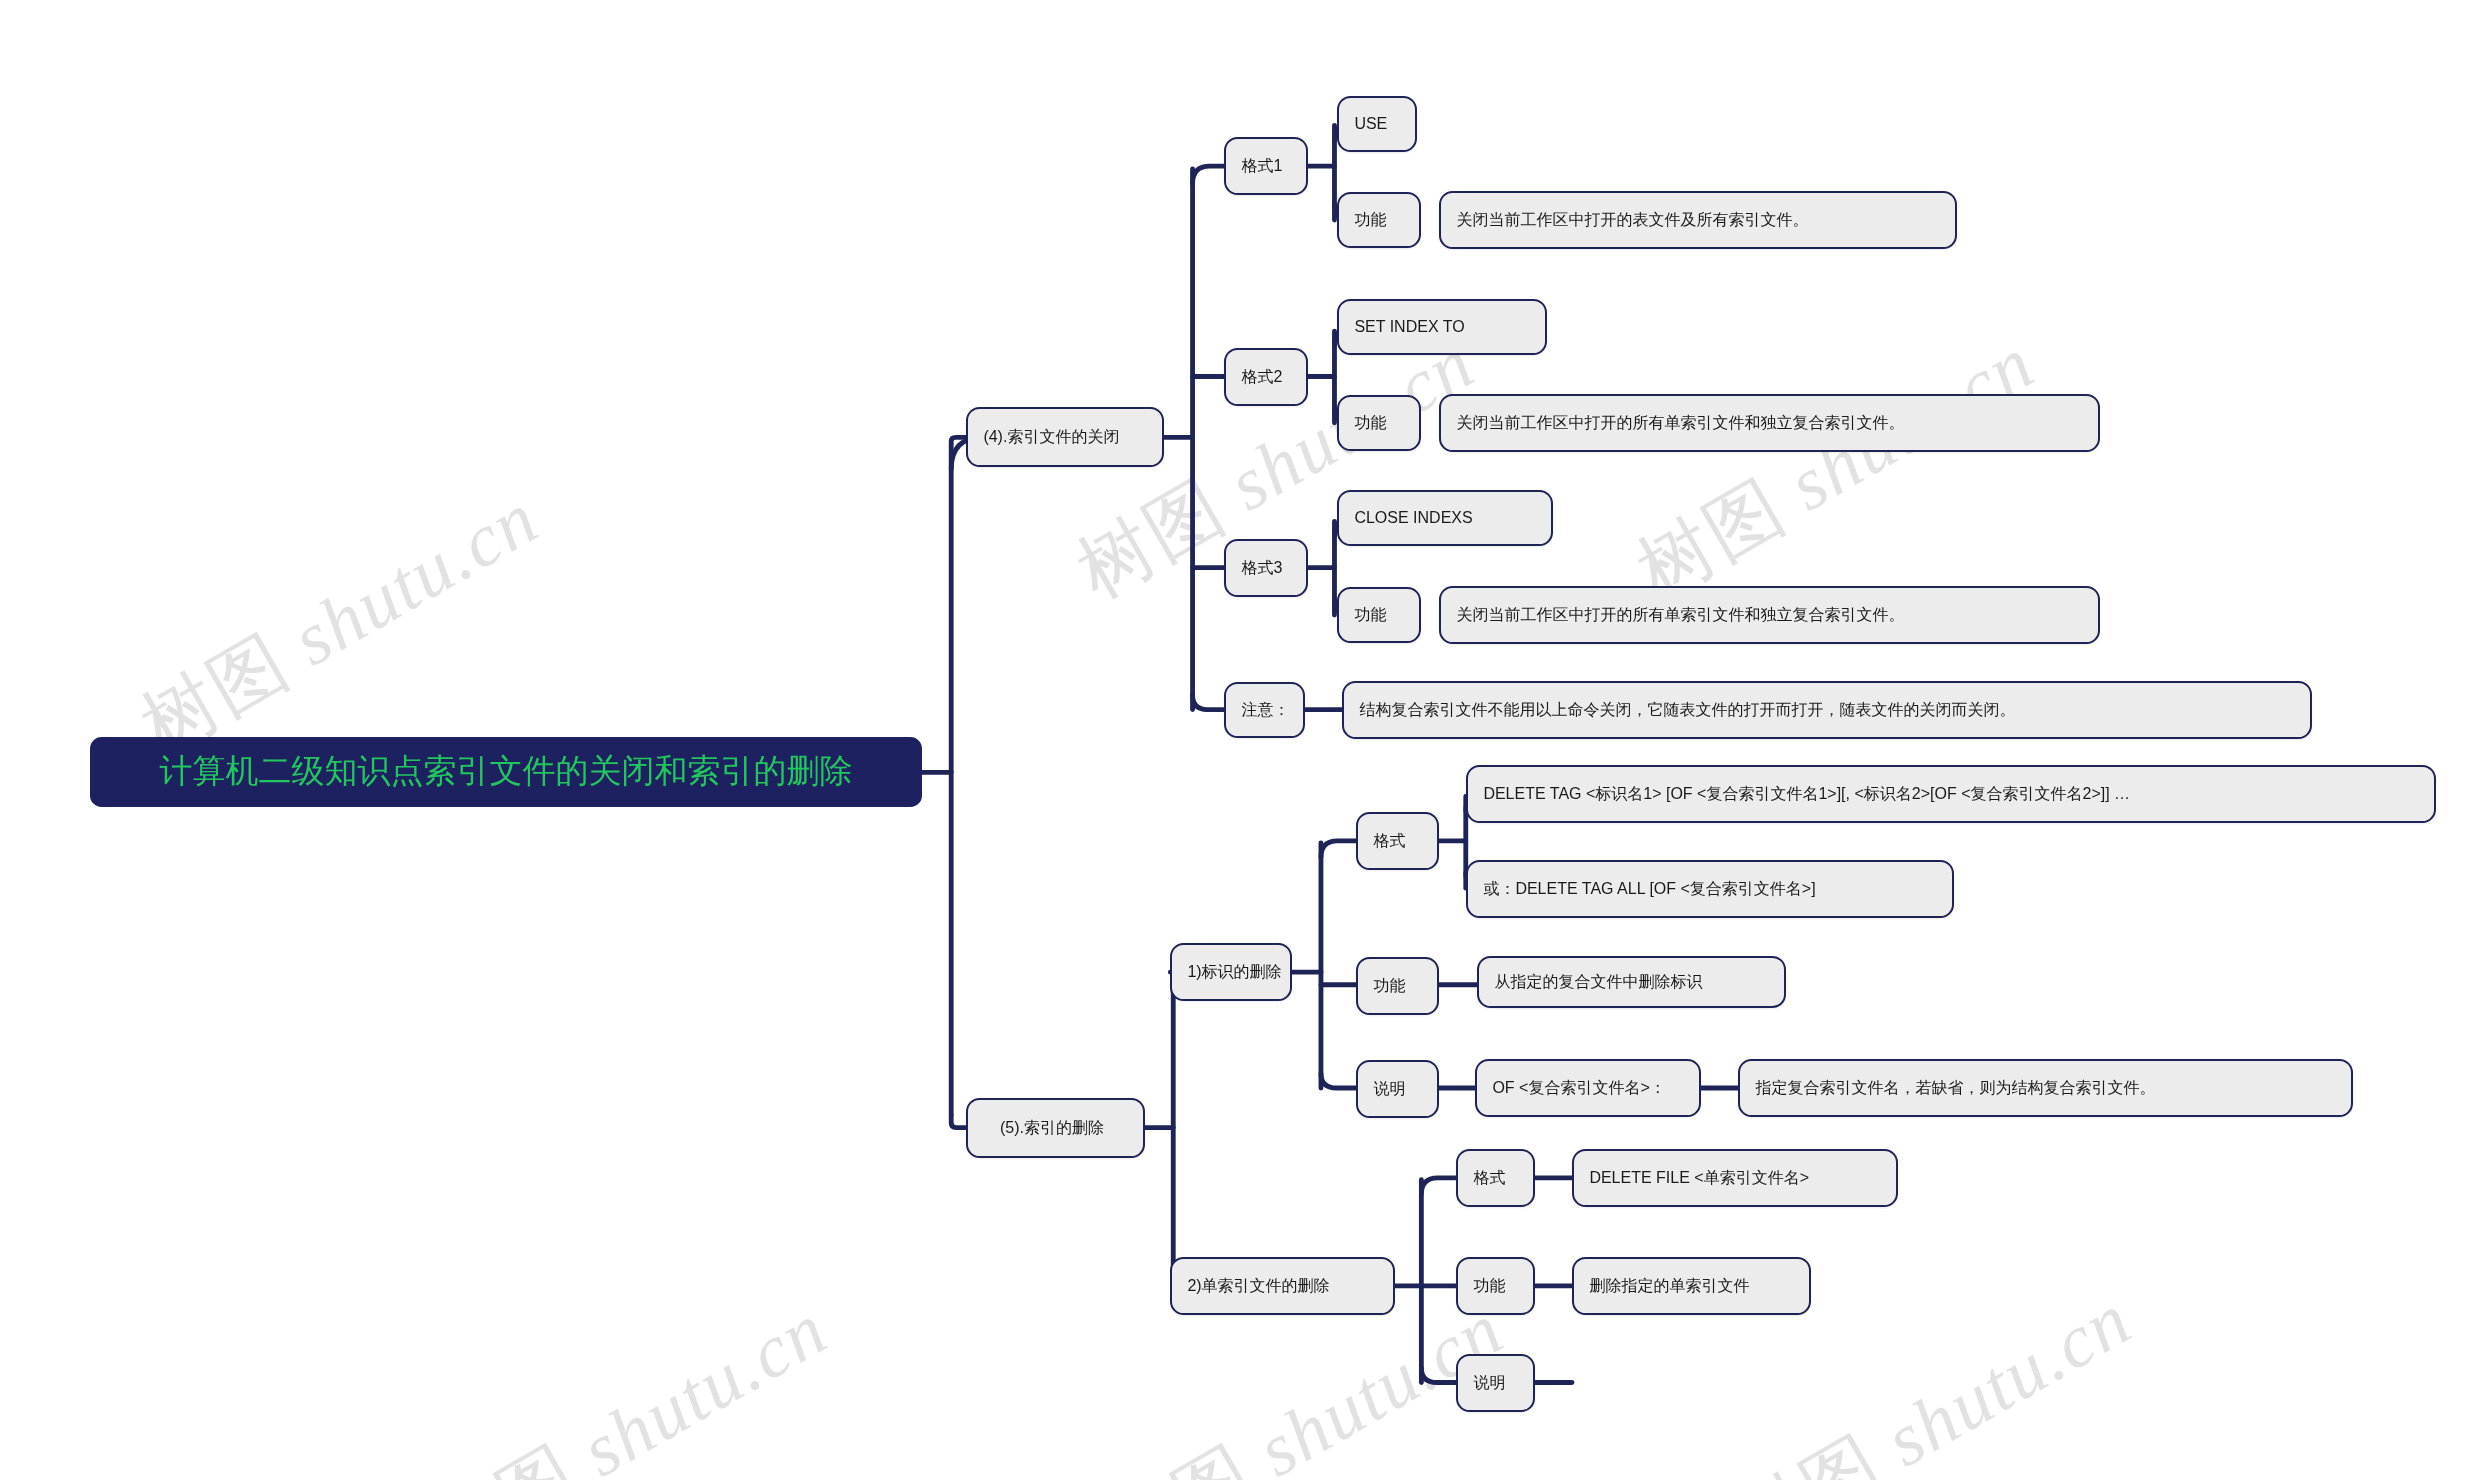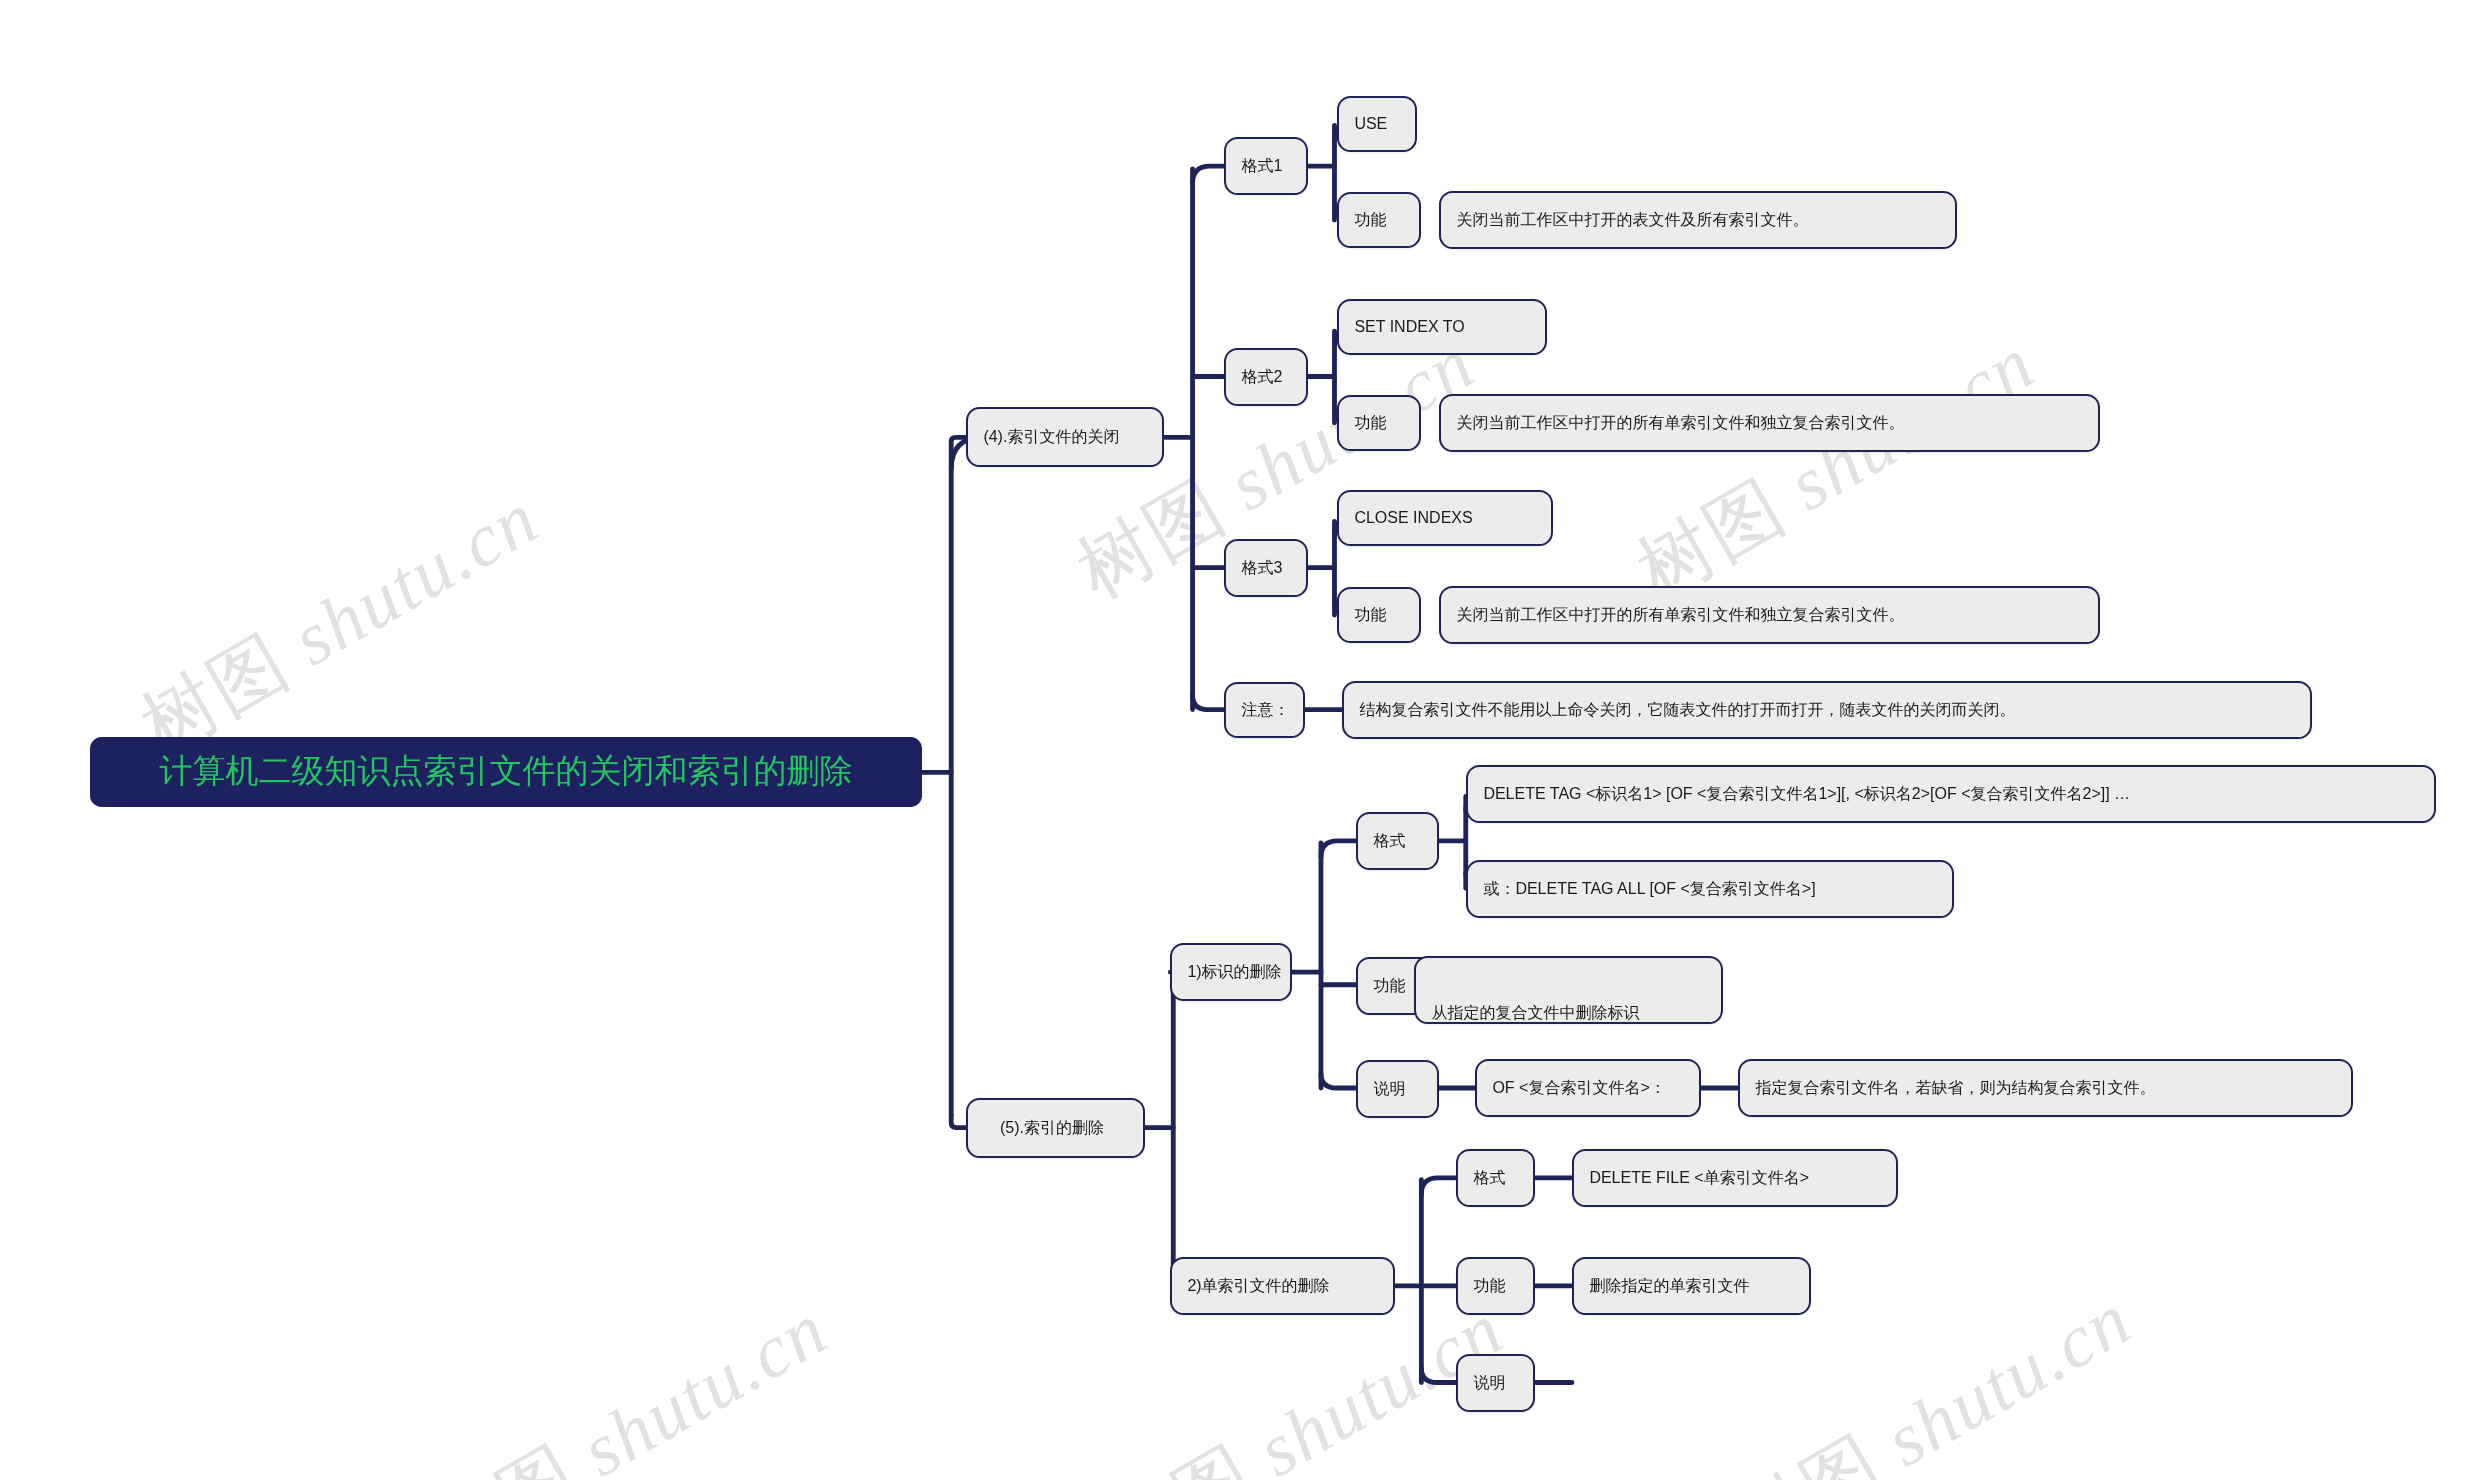--- a/index.html
+++ b/index.html
@@ -237,21 +237,21 @@
   <div class="node" style="left:1466px; top:765px; width:970px; height:58px;">
     <span class="small">DELETE TAG &lt;标识名1&gt; [OF &lt;复合索引文件名1&gt;][, &lt;标识名2&gt;[OF &lt;复合索引文件名2&gt;]] …</span>
   </div>
   <div class="node" style="left:1466px; top:860px; width:488px; height:58px;">
     <span class="small">或：DELETE TAG ALL [OF &lt;复合索引文件名&gt;]</span>
   </div>
 
   <div class="node" style="left:1356px; top:957px; width:83px; height:58px;">
     <span>功能</span>
   </div>
-  <div class="node" style="left:1414px; top:956px; width:309px; height:68px;align-items:flex-end;">
+  <div class="node" style="left:1477px; top:956px; width:309px; height:52px;">
     <span>从指定的复合文件中删除标识</span>
   </div>
 
   <div class="node" style="left:1356px; top:1060px; width:83px; height:58px;">
     <span>说明</span>
   </div>
   <div class="node" style="left:1475px; top:1059px; width:226px; height:58px;">
     <span class="small">OF &lt;复合索引文件名&gt;：</span>
   </div>
   <div class="node" style="left:1738px; top:1059px; width:615px; height:58px;">

